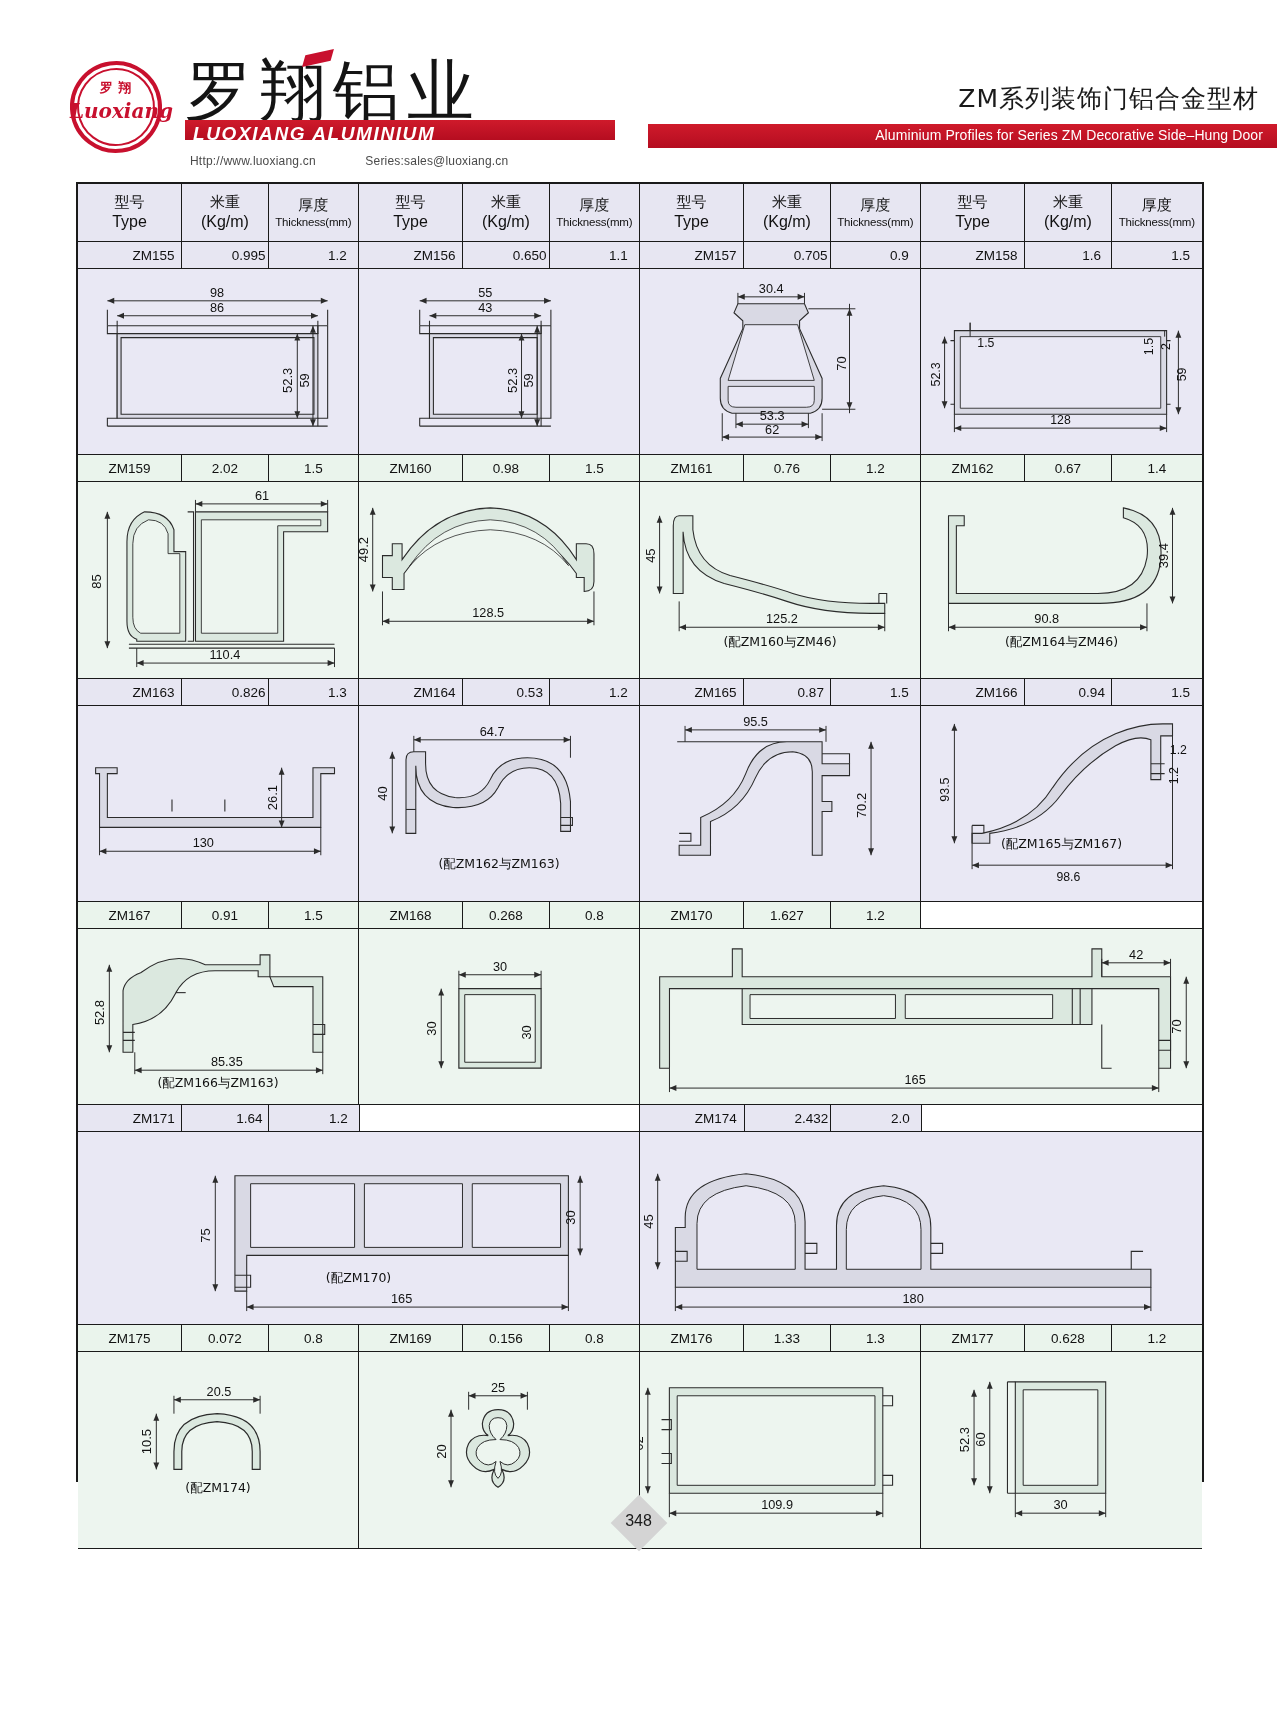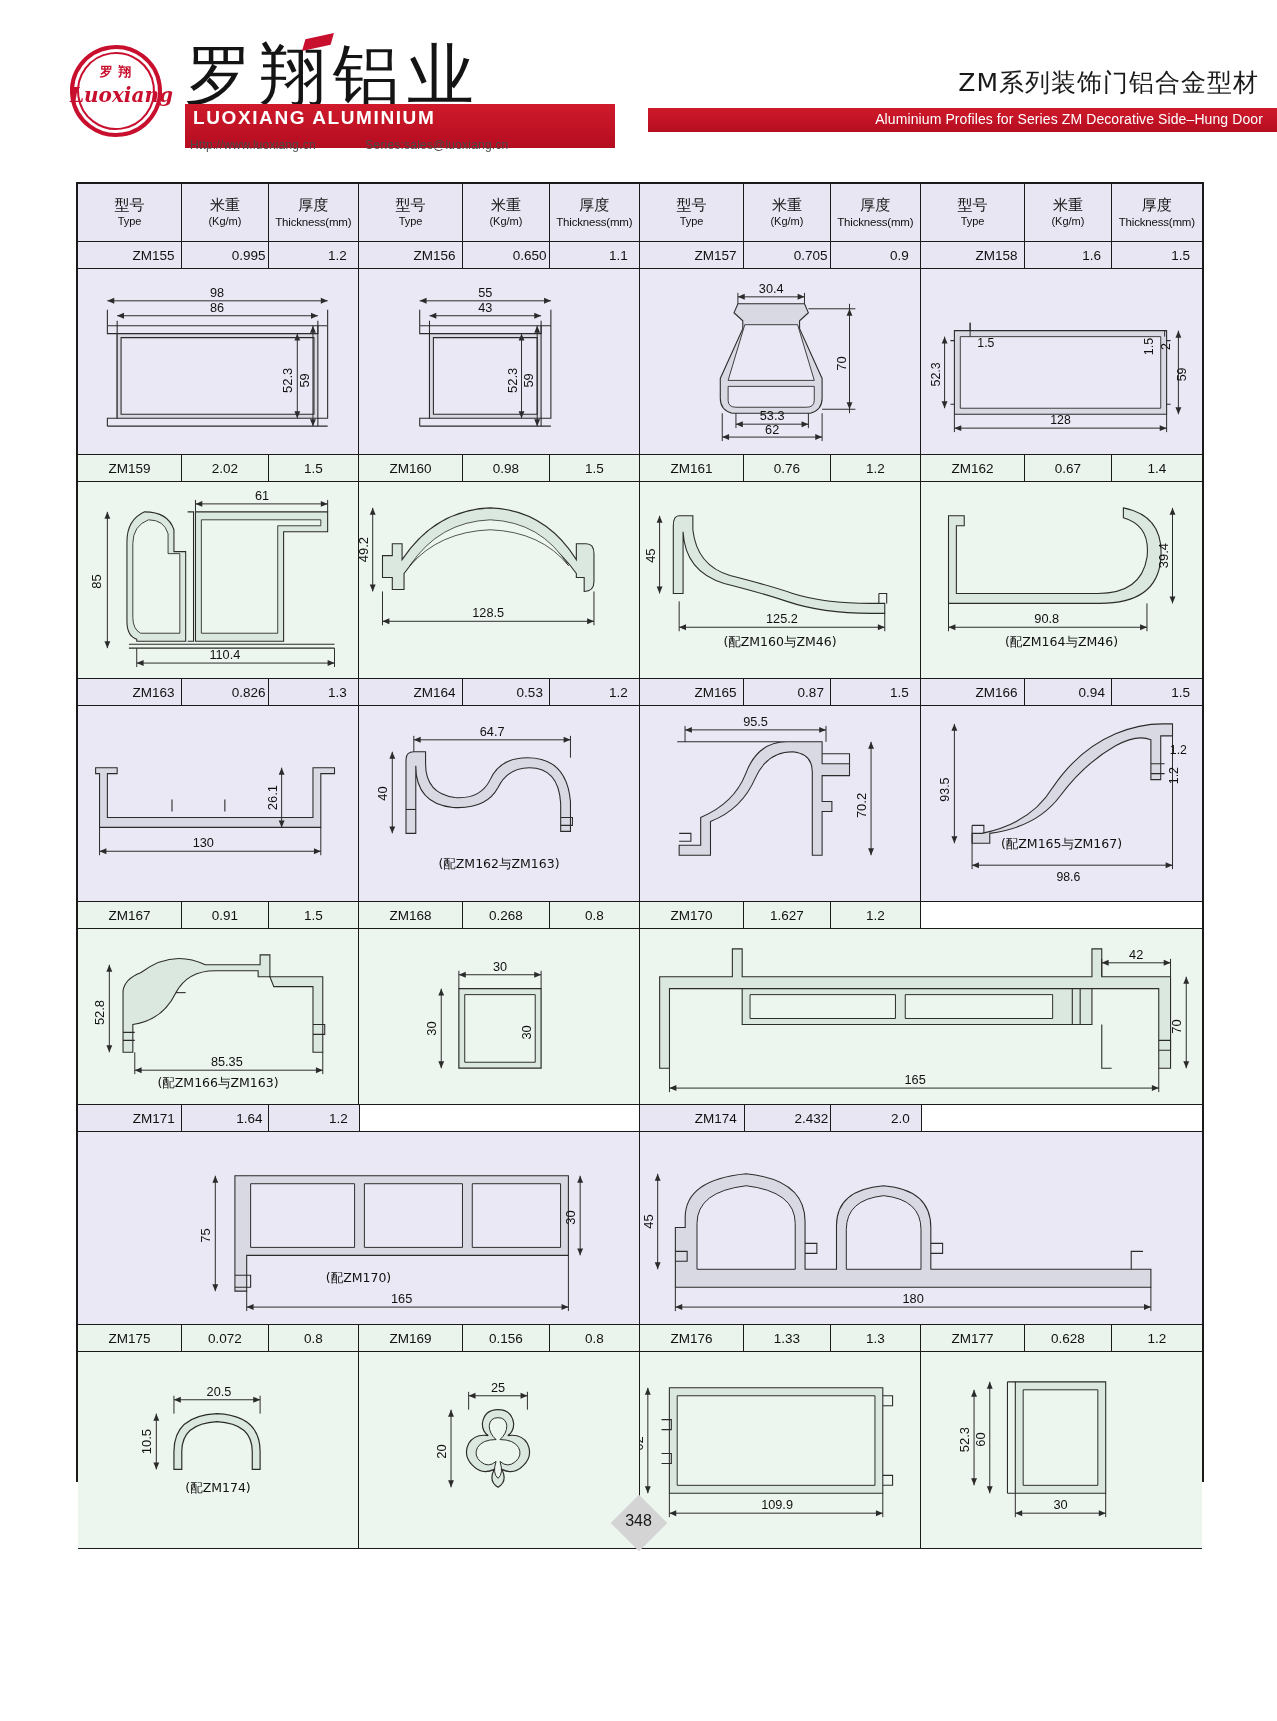--- a/index.html
+++ b/index.html
@@ -6,21 +6,21 @@
   html, body { margin:0; padding:0; }
   body {
     width:1277px; height:1721px;
     background:#ffffff;
     font-family:"Liberation Sans","DejaVu Sans",sans-serif;
     position:relative;
     overflow:hidden;
   }
 
   
-  #header { position:absolute; left:0; top:0; width:1277px; height:175px; }
+  #header { position:absolute; left:0; top:16px; width:1277px; height:175px; }
 
   #logo-mark {
     position:absolute; left:70px; top:45px; width:92px; height:92px;
   }
   #logo-mark .ellipse-outer {
     position:absolute; left:0; top:0; width:92px; height:92px;
     border:4px solid #c8102e; border-radius:50%;
     transform:rotate(-8deg);
   }
   #logo-mark .ellipse-inner {
@@ -45,22 +45,23 @@
     font-size:67px; font-weight:normal; color:#141414;
     letter-spacing:7px; line-height:1;
     font-family:"DejaVu Sans","Liberation Sans",sans-serif;
   }
   #brand-cn .tick {
     display:inline-block; position:absolute; left:120px; top:-6px;
     width:26px; height:12px; background:#c8102e;
     transform:skewX(-28deg) rotate(-14deg);
   }
   #brand-bar {
-    position:absolute; left:185px; top:104px; width:430px; height:44px;
+    position:absolute; left:185px; top:104px; width:430px; height:20px;
     background:linear-gradient(180deg,#cf1a2b 0%, #b50d20 100%);
+    font-style:italic;
   }
   #brand-en {
     position:absolute; left:8px; top:4px;
     color:#ffffff; font-size:19px; font-weight:bold; letter-spacing:1.6px;
     line-height:20px;
   }
   #contact-line {
     position:absolute; left:190px; top:138px;
     font-size:12px; color:#4a4a4a; letter-spacing:.2px;
   }
@@ -92,21 +93,21 @@
     border-bottom:1px solid #1a1a1a;
     text-align:center;
     display:flex; flex-direction:column; align-items:center; justify-content:center;
     font-size:13.5px; color:#111;
   }
   .tcell:last-child { border-right:none; }
 
   
   .hdr-row .tcell { background:#e7e6f2; height:58px; line-height:1.25; }
   .hdr-cn { font-size:15px; font-family:"DejaVu Sans",sans-serif; }
-  .hdr-en { font-size:11px; }
+  .hdr-en { font-size:16px; }
   .hdr-en.small { font-size:11.5px; letter-spacing:-.2px; }
 
   
   .lbl-row .tcell { height:27px; font-size:13.5px; }
   .lbl-row.lav .tcell { background:#e7e6f2;padding-left:48px; }
   .lbl-row.grn .tcell { background:#eaf4ec; }
   .lbl-row .tcell.blank { background:transparent; }
 
   
   .dwg-row .tcell {

